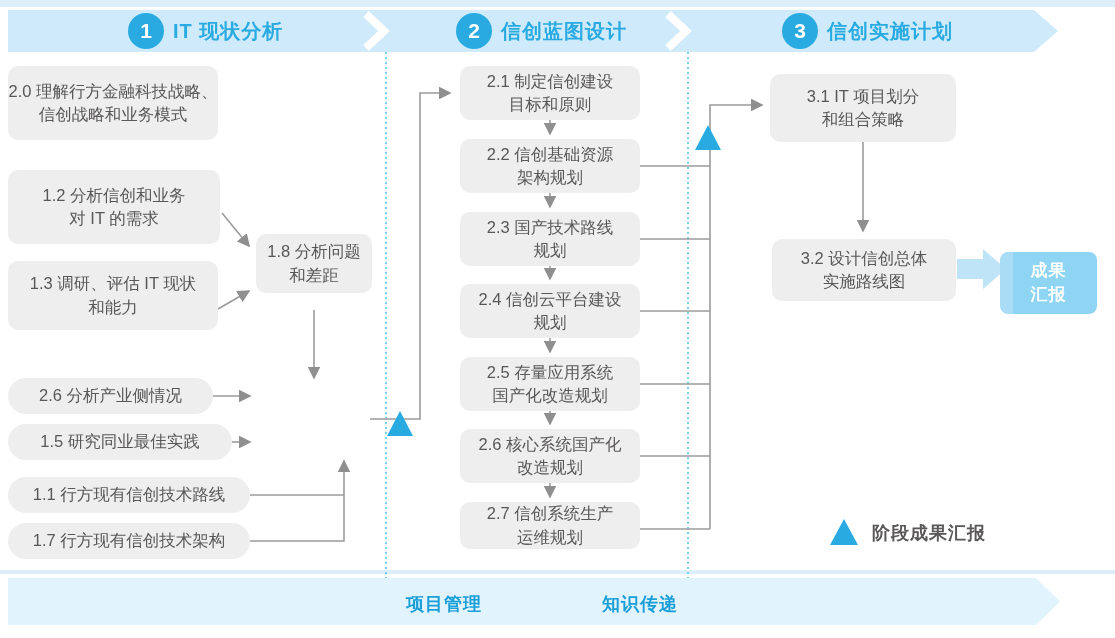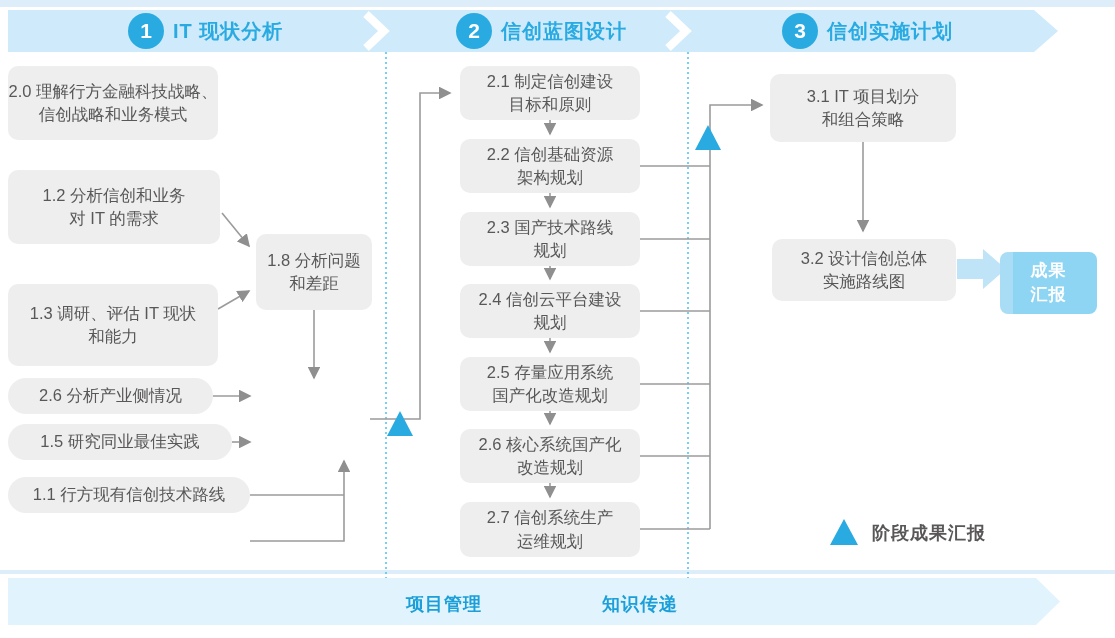--- a/index.html
+++ b/index.html
@@ -126,41 +126,42 @@
       <polygon points="387,436 413,436 400,411"></polygon>
       <polygon points="695,150 721,150 708,125"></polygon>
       <polygon points="830,545 858,545 844,519"></polygon>
     </g>
   </svg>
 
   <div class="box" style="left:8px;top:66px;width:210px;height:74px;">2.0 理解行方金融科技战略、
 信创战略和业务模式</div>
   <div class="box" style="left:8px;top:170px;width:212px;height:74px;">1.2 分析信创和业务
 对 IT 的需求</div>
-  <div class="box" style="left:8px;top:284px;width:210px;height:82px;">1.3 调研、评估 IT 现状
+  <div class="box" style="left:8px;top:261px;width:210px;height:69px;">1.3 调研、评估 IT 现状
 和能力</div>
   <div class="box pill" style="left:8px;top:378px;width:205px;height:36px;">2.6 分析产业侧情况</div>
   <div class="box pill" style="left:8px;top:424px;width:224px;height:36px;">1.5 研究同业最佳实践</div>
   <div class="box pill" style="left:8px;top:477px;width:242px;height:36px;">1.1 行方现有信创技术路线</div>
-  <div class="box" style="left:256px;top:234px;width:116px;height:76px;">1.8 分析问题
+  <div class="box pill" style="left:8px;top:523px;width:242px;height:36px;">1.7 行方现有信创技术架构</div>
+  <div class="box" style="left:256px;top:234px;width:116px;height:59px;">1.8 分析问题
 和差距</div>
 
   <div class="box" style="left:460px;top:66px;width:180px;height:54px;">2.1 制定信创建设
 目标和原则</div>
   <div class="box" style="left:460px;top:139px;width:180px;height:54px;">2.2 信创基础资源
 架构规划</div>
   <div class="box" style="left:460px;top:212px;width:180px;height:54px;">2.3 国产技术路线
 规划</div>
   <div class="box" style="left:460px;top:284px;width:180px;height:54px;">2.4 信创云平台建设
 规划</div>
   <div class="box" style="left:460px;top:357px;width:180px;height:54px;">2.5 存量应用系统
 国产化改造规划</div>
   <div class="box" style="left:460px;top:429px;width:180px;height:54px;">2.6 核心系统国产化
 改造规划</div>
-  <div class="box" style="left:460px;top:502px;width:180px;height:55px;">2.7 信创系统生产
+  <div class="box" style="left:460px;top:502px;width:180px;height:47px;">2.7 信创系统生产
 运维规划</div>
 
   <div class="box" style="left:770px;top:74px;width:186px;height:68px;">3.1 IT 项目划分
 和组合策略</div>
   <div class="box" style="left:772px;top:239px;width:184px;height:62px;">3.2 设计信创总体
 实施路线图</div>
   <div class="box deliverable" style="left:1000px;top:240px;width:97px;height:62px;margin-top:12px;">成果
 汇报</div>
 
   <div class="legend-label">阶段成果汇报</div>

